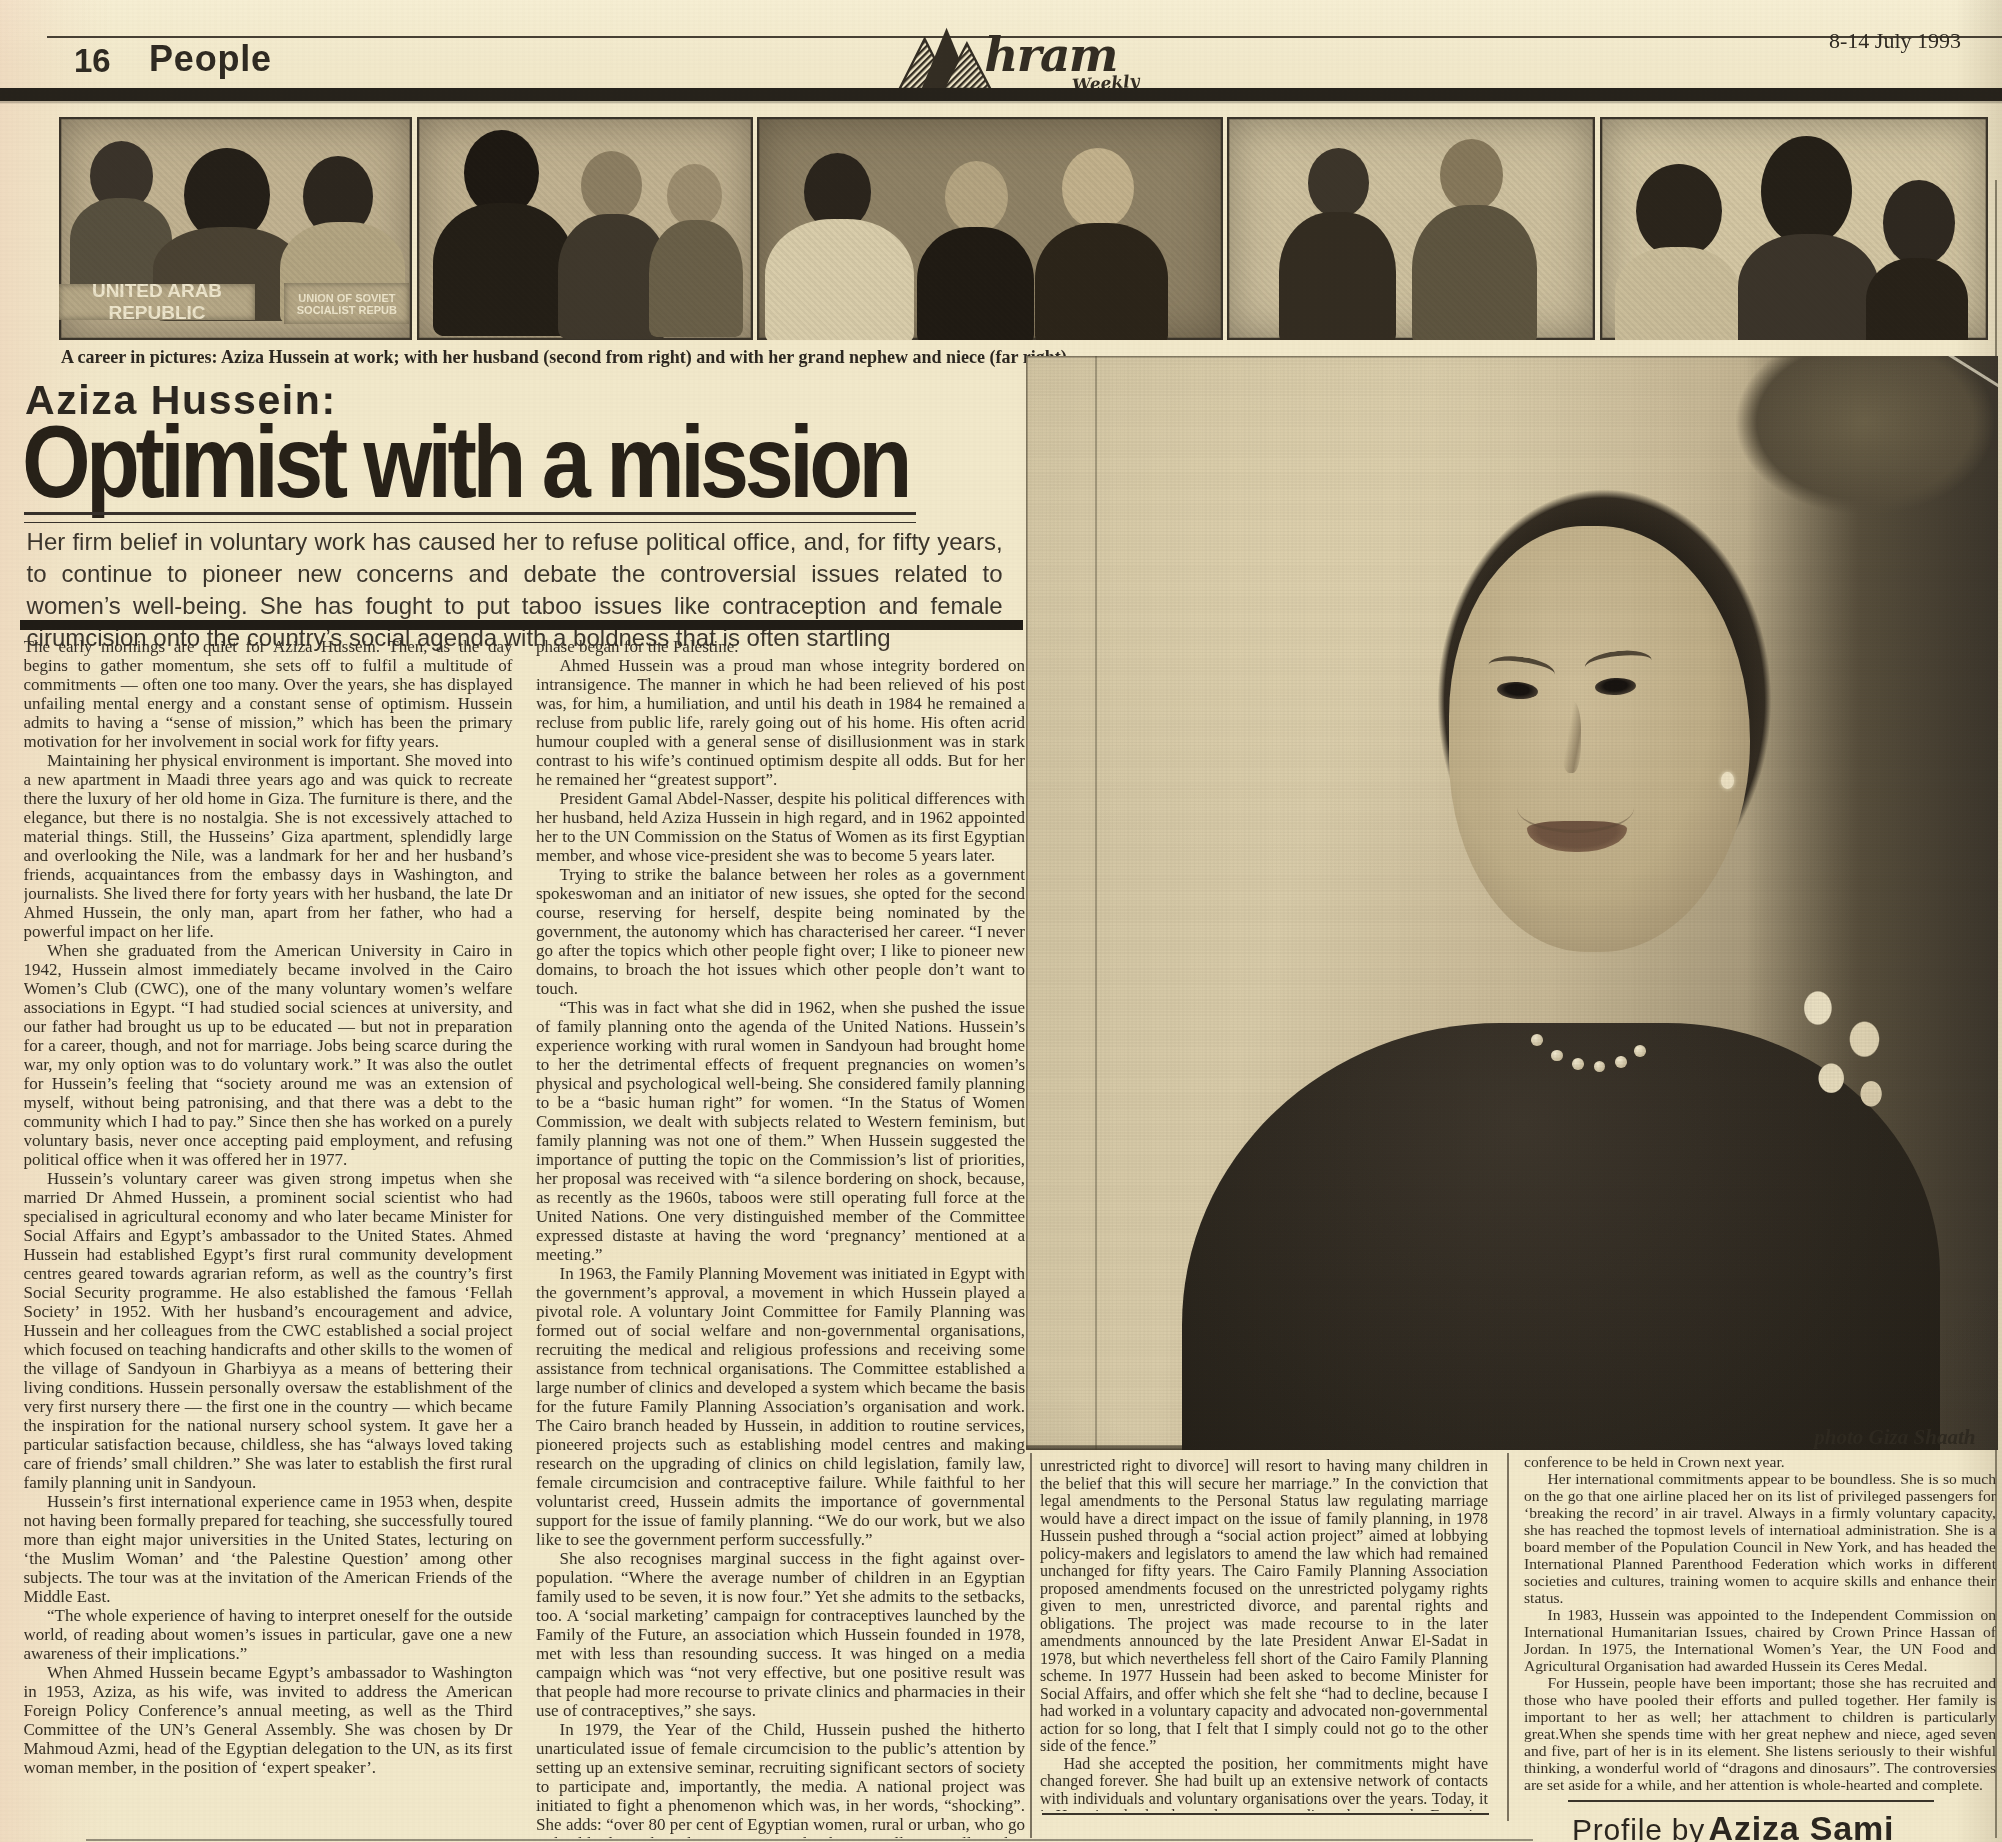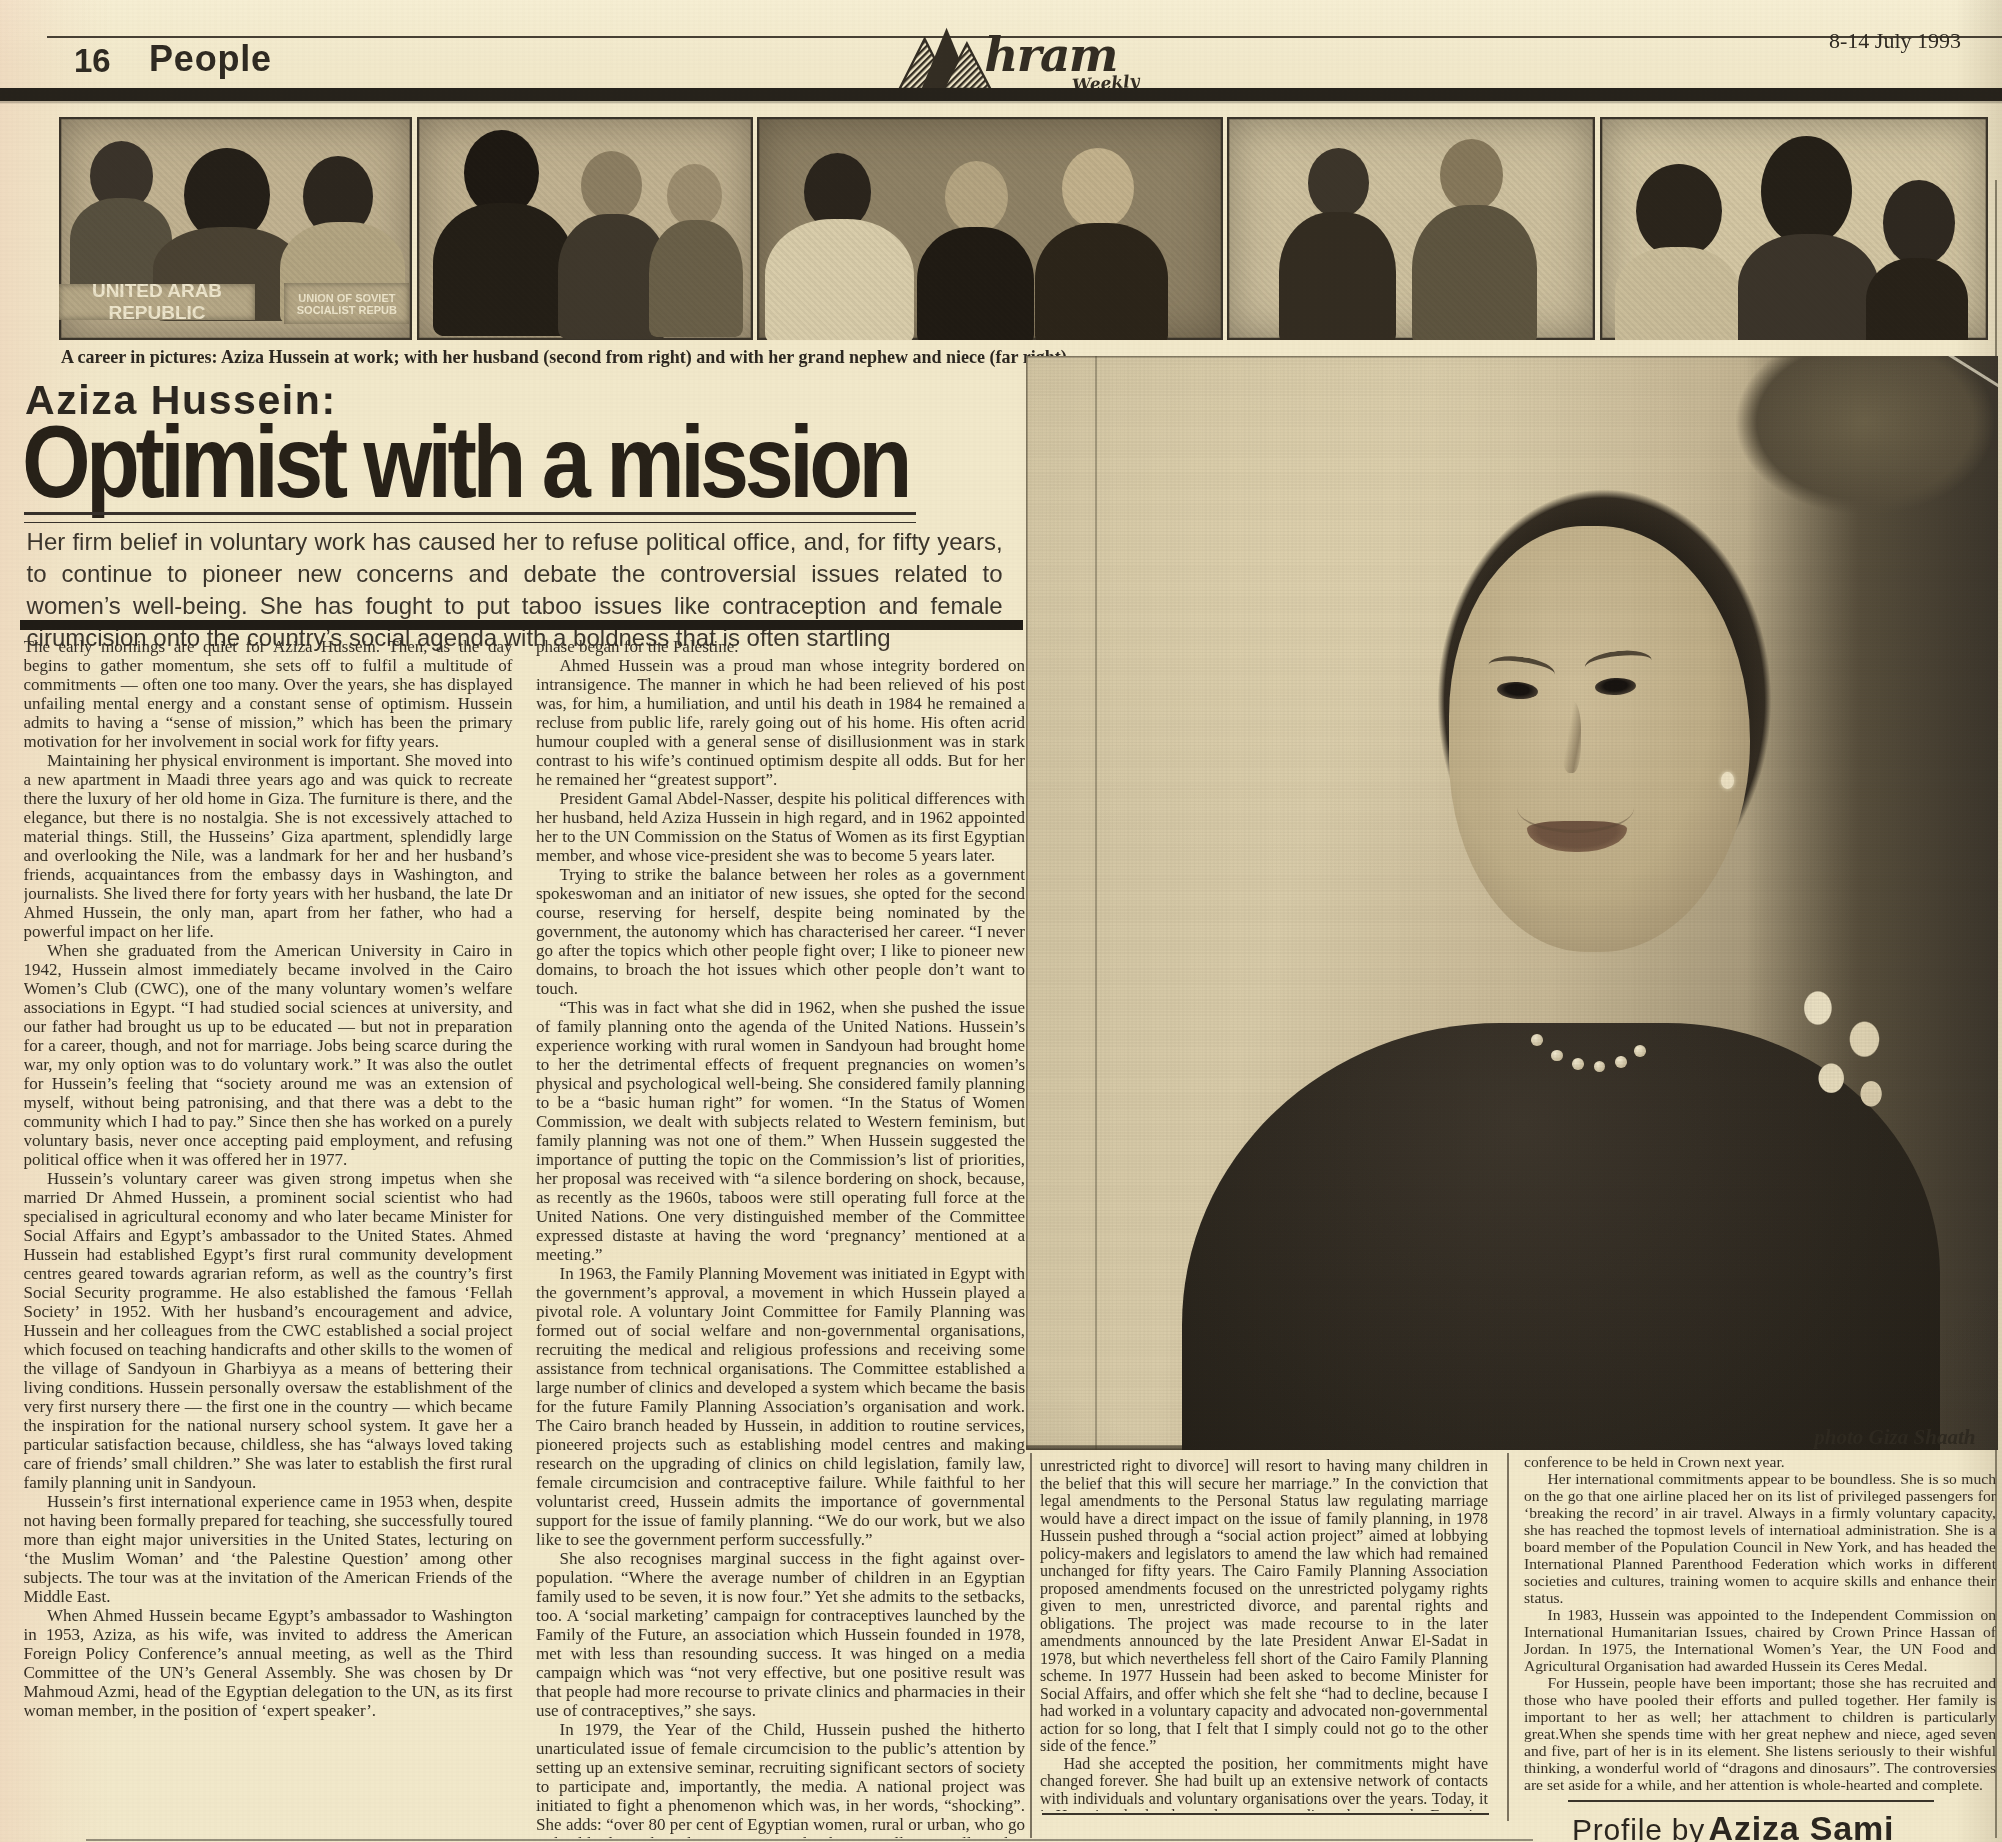--- a/index.html
+++ b/index.html
@@ -214,20 +214,21 @@
   <div class="dbl-rule"></div>
   <div class="standfirst">Her firm belief in voluntary work has caused her to refuse political office, and, for fifty years, to continue to pioneer new concerns and debate the controversial issues related to women’s well-being. She has fought to put taboo issues like contraception and female cirumcision onto the country’s social agenda with a boldness that is often startling</div>
   <div class="bar-under-standfirst"></div>
 
   <div class="bodycol col1">
       <p>The early mornings are quiet for Aziza Hussein. Then, as the day begins to gather momentum, she sets off to fulfil a multitude of commitments — often one too many. Over the years, she has displayed unfailing mental energy and a constant sense of optimism. Hussein admits to having a “sense of mission,” which has been the primary motivation for her involvement in social work for fifty years.</p>
       <p>Maintaining her physical environment is important. She moved into a new apartment in Maadi three years ago and was quick to recreate there the luxury of her old home in Giza. The furniture is there, and the elegance, but there is no nostalgia. She is not excessively attached to material things. Still, the Husseins’ Giza apartment, splendidly large and overlooking the Nile, was a landmark for her and her husband’s friends, acquaintances from the embassy days in Washington, and journalists. She lived there for forty years with her husband, the late Dr Ahmed Hussein, the only man, apart from her father, who had a powerful impact on her life.</p>
       <p>When she graduated from the American University in Cairo in 1942, Hussein almost immediately became involved in the Cairo Women’s Club (CWC), one of the many voluntary women’s welfare associations in Egypt. “I had studied social sciences at university, and our father had brought us up to be educated — but not in preparation for a career, though, and not for marriage. Jobs being scarce during the war, my only option was to do voluntary work.” It was also the outlet for Hussein’s feeling that “society around me was an extension of myself, without being patronising, and that there was a debt to the community which I had to pay.” Since then she has worked on a purely voluntary basis, never once accepting paid employment, and refusing political office when it was offered her in 1977.</p>
       <p>Hussein’s voluntary career was given strong impetus when she married Dr Ahmed Hussein, a prominent social scientist who had specialised in agricultural economy and who later became Minister for Social Affairs and Egypt’s ambassador to the United States. Ahmed Hussein had established Egypt’s first rural community development centres geared towards agrarian reform, as well as the country’s first Social Security programme. He also established the famous ‘Fellah Society’ in 1952.  With her husband’s encouragement and advice, Hussein and her colleagues from the CWC established a social project which focused on teaching handicrafts and other skills to the women of the village of Sandyoun in Gharbiyya as a means of bettering their living conditions. Hussein personally oversaw the establishment of the very first nursery there — the first one in the country — which became the inspiration for the national nursery school system. It gave her a particular satisfaction because, childless, she has “always loved taking care of friends’ small children.” She was later to establish the first rural family planning unit in Sandyoun.</p>
       <p>Hussein’s first international experience came in 1953 when, despite not having been formally prepared for teaching, she successfully toured more than eight major universities in the United States, lecturing on ‘the Muslim Woman’ and ‘the Palestine Question’ among other subjects. The tour was at the invitation of the American Friends of the Middle East.</p>
+      <p>“The whole experience of having to interpret oneself for the outside world, of reading about women’s issues in particular, gave one a new awareness of their implications.”</p>
       <p>When Ahmed Hussein became Egypt’s ambassador to Washington in 1953, Aziza, as his wife, was invited to address the American Foreign Policy Conference’s annual meeting, as well as the Third Committee of the UN’s General Assembly. She was chosen by Dr Mahmoud Azmi, head of the Egyptian delegation to the UN, as its first woman member, in the position of ‘expert speaker’.</p>
     </div>
   <div class="bodycol col2">
       <p>phase began for the Palestine.</p>
       <p>Ahmed Hussein was a proud man whose integrity bordered on intransigence. The manner in which he had been relieved of his post was, for him, a humiliation, and until his death in 1984 he remained a recluse from public life, rarely going out of his home. His often acrid humour coupled with a general sense of disillusionment was in stark contrast to his wife’s continued optimism despite all odds. But for her he remained her “greatest support”.</p>
       <p>President Gamal Abdel-Nasser, despite his political differences with her husband, held Aziza Hussein in high regard, and in 1962 appointed her to the UN Commission on the Status of Women as its first Egyptian member, and whose vice-president she was to become 5 years later.</p>
       <p>Trying to strike the balance between her roles as a government spokeswoman and an initiator of new issues, she opted for the second course, reserving for herself, despite being nominated by the government, the autonomy which has characterised her career. “I never go after the topics which other people fight over; I like to pioneer new domains, to broach the hot issues which other people don’t want to touch.</p>
       <p>“This was in fact what she did in 1962, when she pushed the issue of family planning onto the agenda of the United Nations. Hussein’s experience working with rural women in Sandyoun had brought home to her the detrimental effects of frequent pregnancies on women’s physical and psychological well-being. She considered family planning to be a “basic human right” for women. “In the Status of Women Commission, we dealt with subjects related to Western feminism, but family planning was not one of them.” When Hussein suggested the importance of putting the topic on the Commission’s list of priorities, her proposal was received with “a silence bordering on shock, because, as recently as the 1960s, taboos were still operating full force at the United Nations. One very distinguished member of the Committee expressed distaste at having the word ‘pregnancy’ mentioned at a meeting.”</p>
       <p>In 1963, the Family Planning Movement was initiated in Egypt with the government’s approval, a movement in which Hussein played a pivotal role. A voluntary Joint Committee for Family Planning was formed out of social welfare and non-governmental organisations, recruiting the medical and religious professions and receiving some assistance from technical organisations. The Committee established a large number of clinics and developed a system which became the basis for the future Family Planning Association’s organisation and work. The Cairo branch headed by Hussein, in addition to routine services,  pioneered projects such as establishing model centres and making research on the upgrading of clinics on child legislation, family law, female circumcision and contraceptive failure. While faithful to her voluntarist creed, Hussein admits the importance of governmental support for the issue of family planning. “We do our work, but we also like to see the government perform successfully.”</p>
       <p>She also recognises marginal success in the fight against over-population. “Where the average number of children in an Egyptian family used to be seven, it is now four.” Yet she admits to the setbacks, too. A ‘social marketing’ campaign for contraceptives launched by the Family of the Future, an association which Hussein founded in 1978, met with less than resounding success. It was hinged on a media campaign which was “not very effective, but one positive result was that people had more recourse to private clinics and pharmacies in their use of contraceptives,” she says.</p>

